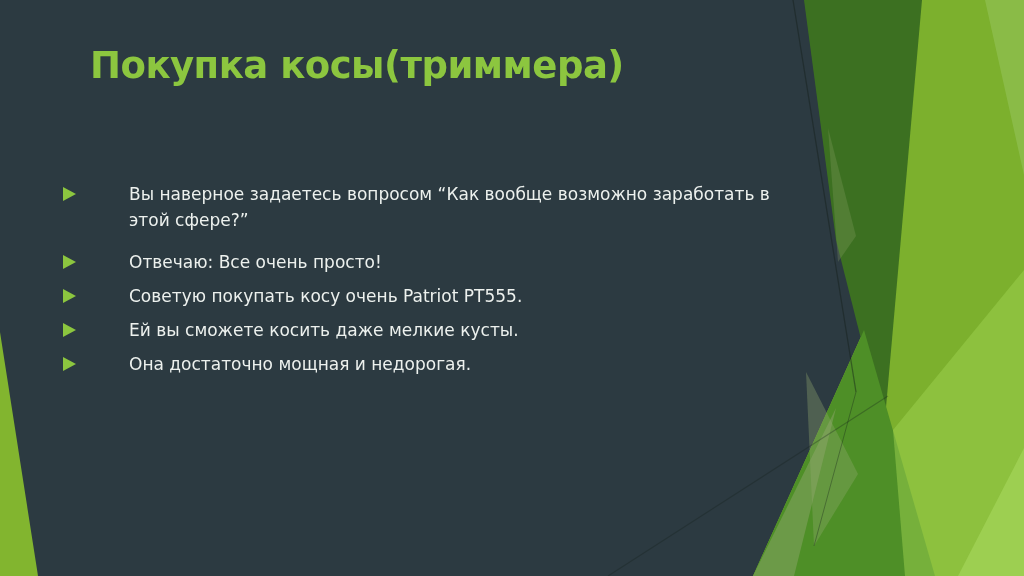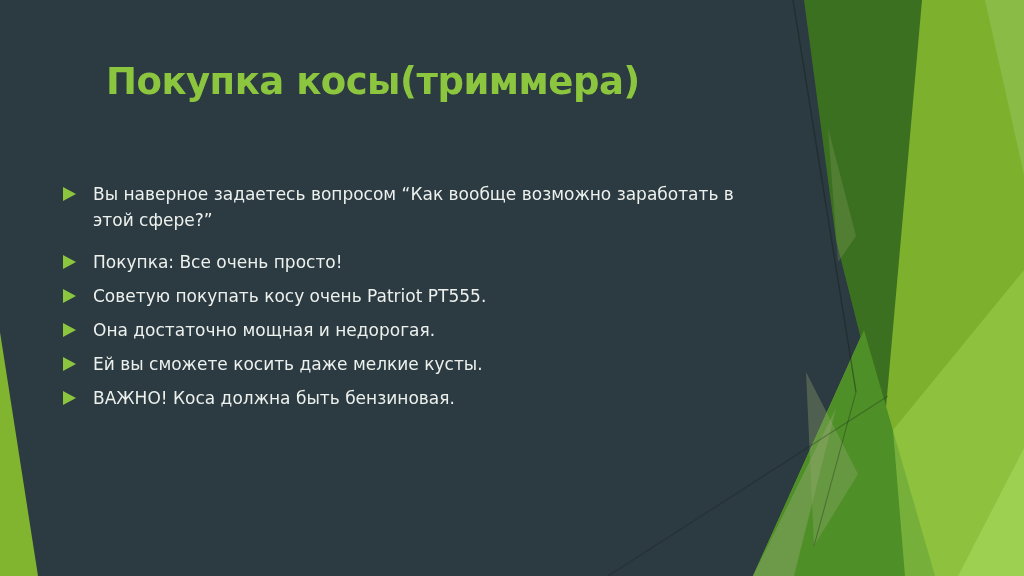--- a/index.html
+++ b/index.html
@@ -5,21 +5,21 @@
   html,body{margin:0;padding:0;background:#111;}
   .slide{
     position:relative;
     width:1024px;height:576px;
     background:var(--bg-slate,#2c3a41);
     overflow:hidden;
     font-family:"DejaVu Sans","Liberation Sans",sans-serif;
   }
   .bg-svg{position:absolute;inset:0;width:1024px;height:576px;display:block;}
   .title{
-    position:absolute;left:90px;top:44px;margin:16px;
+    position:absolute;left:90px;top:44px;margin:0;
     font-size:37px;font-weight:700;letter-spacing:-0.5px;
     color:var(--accent-green,#8cc63f);
     z-index:2;
   }
   .bullets{
     position:absolute;left:63px;top:181px;width:712px;
     margin:0;padding:0;list-style:none;z-index:2;
   }
   .bullets li{
     display:flex;align-items:flex-start;
@@ -29,21 +29,21 @@
   }
   .bullets li.first{margin-bottom:16px;}
   .marker{
     flex:0 0 auto;
     width:0;height:0;
     border-top:7px solid transparent;
     border-bottom:7px solid transparent;
     border-left:13px solid var(--accent-green,#8cc63f);
     margin:6px 17px 0 0;
   }
-  .btext{flex:1 1 auto;}
+  .btext{flex:1 1 auto;margin-left:36px;}
 </style>
 </head>
 <body>
 
 <div class="slide">
 
   <svg class="bg-svg" viewBox="0 0 1024 576" aria-hidden="true">
 
     <polygon points="915,0 1024,0 1024,576 753,576 864,330" style="fill:var(--green-bright)"></polygon>
     <polygon points="804,0 922,0 884,430 836,240" style="fill:var(--green-dark)"></polygon>
@@ -64,33 +64,29 @@
 
   <h1 class="title">Покупка косы(триммера)</h1>
 
   <ul class="bullets">
     <li class="first">
       <span class="marker"></span>
       <span class="btext">Вы наверное задаетесь вопросом “Как вообще возможно заработать в этой сфере?”</span>
     </li>
     <li>
       <span class="marker"></span>
-      <span class="btext">Покупка: Все очень просто!</span>
+      <span class="btext">Отвечаю: Все очень просто!</span>
     </li>
     <li>
       <span class="marker"></span>
       <span class="btext">Советую покупать косу очень Patriot PT555.</span>
     </li>
     <li>
       <span class="marker"></span>
-      <span class="btext">Она достаточно мощная и недорогая.</span>
-    </li>
-    <li>
-      <span class="marker"></span>
       <span class="btext">Ей вы сможете косить даже мелкие кусты.</span>
     </li>
     <li>
       <span class="marker"></span>
-      <span class="btext">ВАЖНО! Коса должна быть бензиновая.</span>
+      <span class="btext">Она достаточно мощная и недорогая.</span>
     </li>
   </ul>
 
 </div>
 
 </body></html>

